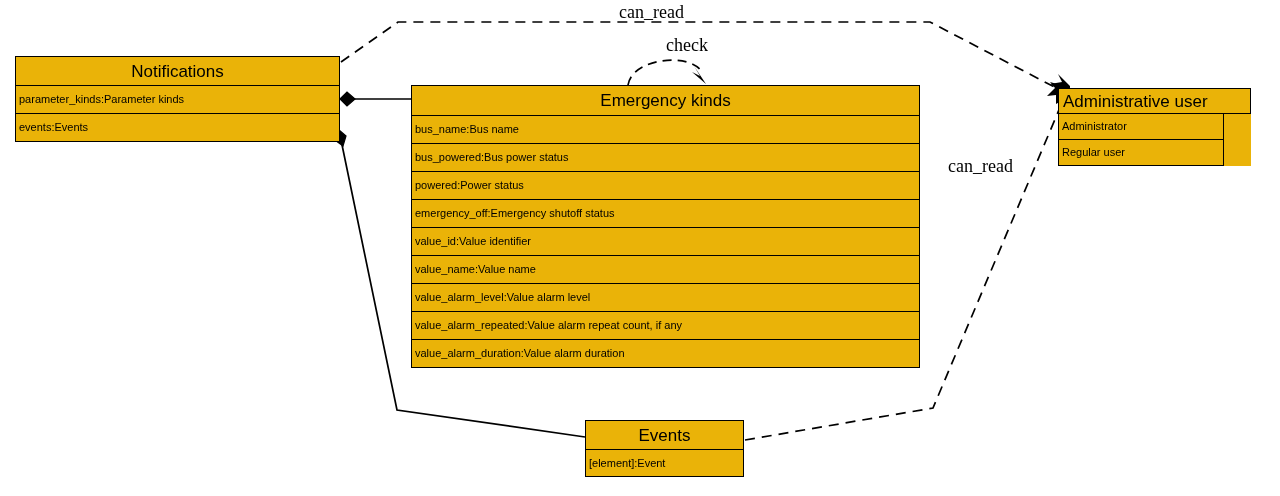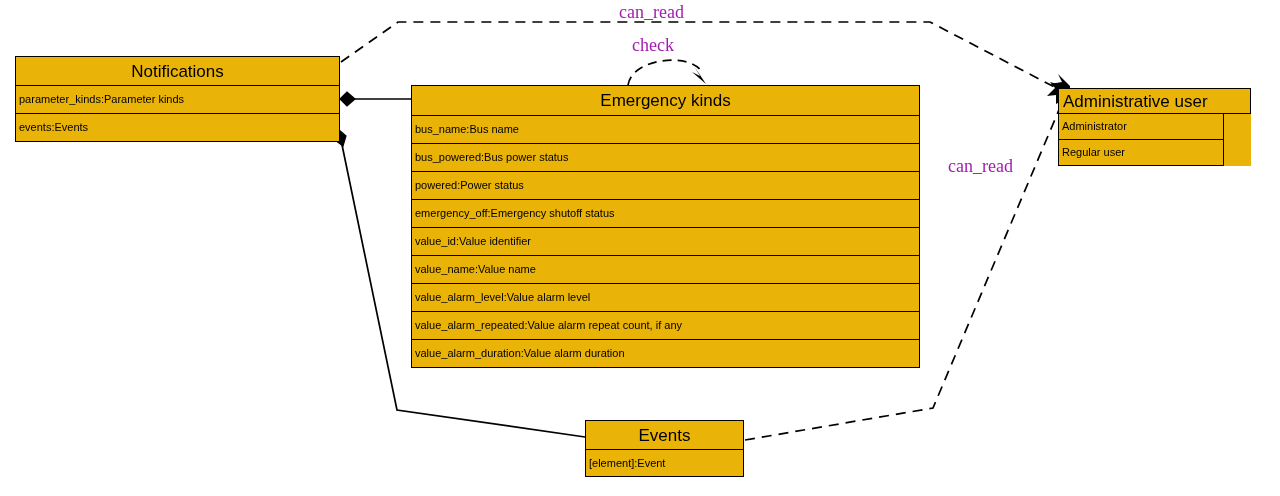--- a/index.html
+++ b/index.html
@@ -84,26 +84,26 @@
 
   
   #box-events { left: 585px; top: 420px; width: 159px; }
   #box-events .k-title { height: 28px; }
   #box-events .k-row { height: 27px; }
 
   .edge-label {
     position: absolute;
     font-family: "Liberation Serif", serif;
     font-size: 18px;
-    color: #a21caf;
+    color: #000000;
     white-space: nowrap;
     line-height: 1;
   }
   #label-can-read-top { left: 619px; top: 3px; }
-  #label-check       { left: 632px; top: 36px; }
+  #label-check       { left: 666px; top: 36px; }
   #label-can-read-mid{ left: 948px; top: 157px; }
 </style>
 </head>
 <body>
 
 <div id="canvas">
 
   <svg id="edges" viewBox="0 0 1280 496" width="1280" height="496">
 
     <path d="M 341,62 L 398,22 L 930,22 L 1064,92" fill="none" stroke="#000000" stroke-width="1.7" stroke-dasharray="10,7"></path>

